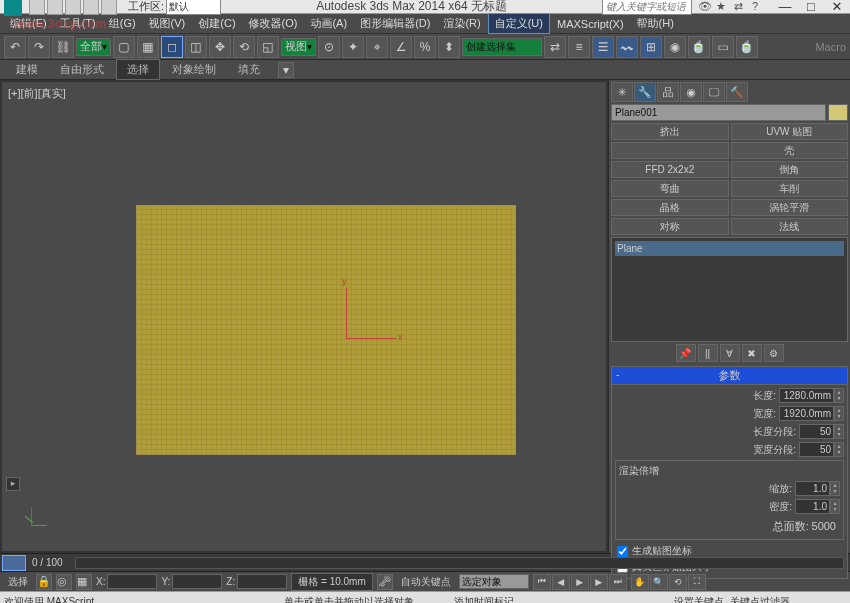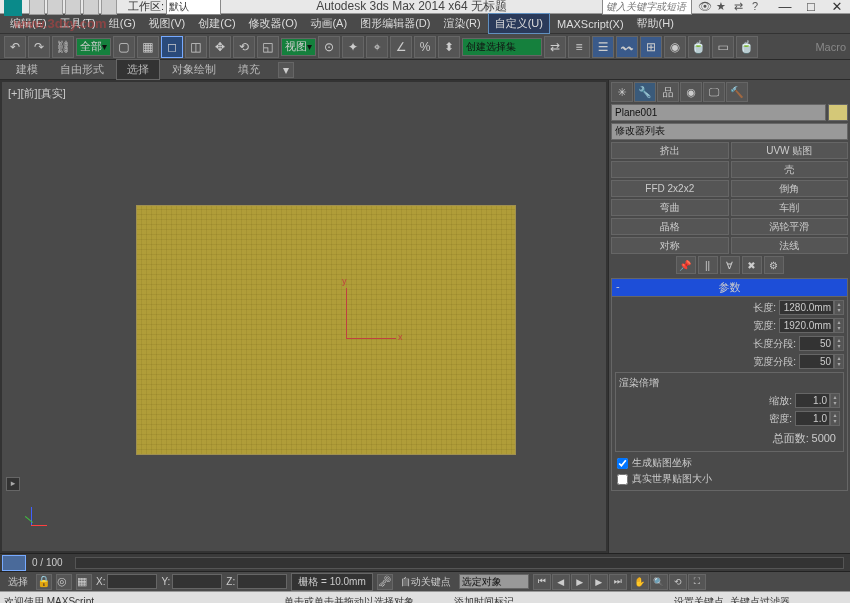--- a/index.html
+++ b/index.html
@@ -207,34 +207,36 @@
       <span class="active">🔧</span>
       <span>品</span>
       <span>◉</span>
       <span>🖵</span>
       <span>🔨</span>
     </div>
     <div class="obj-name">
       <input value="Plane001" style="">
       <div class="color"></div>
     </div>
-    <div class="mod-drop">修改器列表</div>
     <div class="btn-grid">
       <button>挤出</button>
       <button>UVW 贴图</button>
       <button></button>
       <button>壳</button>
       <button>FFD 2x2x2</button>
       <button>倒角</button>
       <button>弯曲</button>
       <button>车削</button>
       <button>晶格</button>
       <button>涡轮平滑</button>
       <button>对称</button>
       <button>法线</button>
+    </div>
+    <div class="mod-stack">
+      <div class="item">Plane</div>
     </div>
     <div class="stack-tools">
       <span>📌</span>
       <span>||</span>
       <span>∀</span>
       <span>✖</span>
       <span>⚙</span>
     </div>
 
     <div class="rollout">

